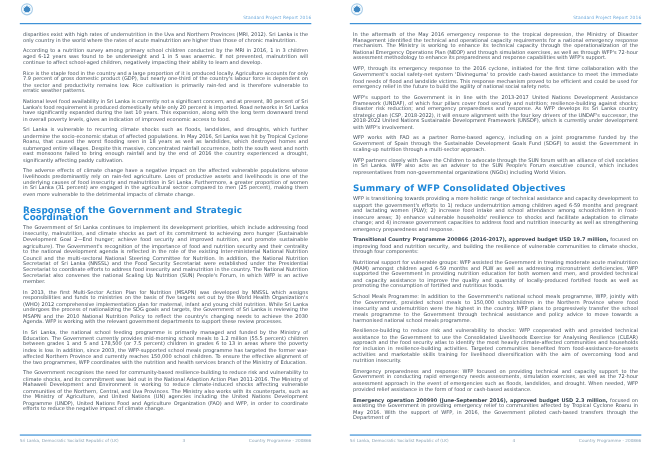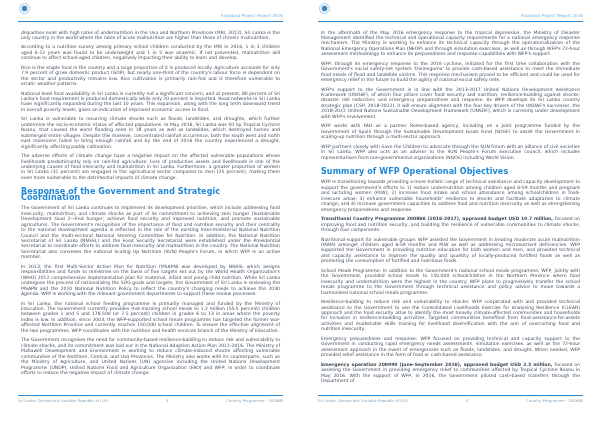--- a/index.html
+++ b/index.html
@@ -78,21 +78,21 @@
     <div class="page-header">
       <div class="logo"></div>
       <div class="header-title">Standard Project Report 2016</div>
     </div>
     <div class="page-content">
         <p class="para">In the aftermath of the May 2016 emergency response to the tropical depression, the Ministry of Disaster Management identified the technical and operational capacity requirements for a national emergency response mechanism. The Ministry is working to enhance its technical capacity through the operationalization of the National Emergency Operations Plan (NEOP) and through simulation exercises, as well as through WFP's 72-hour assessment methodology to enhance its preparedness and response capabilities with WFP's support.</p>
         <p class="para">WFP, through its emergency response to the 2016 cyclone, initiated for the first time collaboration with the Government's social safety-net system 'Divineguma' to provide cash-based assistance to meet the immediate food needs of flood and landslide victims. This response mechanism proved to be efficient and could be used for emergency relief in the future to build the agility of national social safety nets.</p>
         <p class="para">WFP's support to the Government is in line with the 2013-2017 United Nations Development Assistance Framework (UNDAF), of which four pillars cover food security and nutrition; resilience-building against shocks; disaster risk reduction; and emergency preparedness and response. As WFP develops its Sri Lanka country strategic plan (CSP, 2018-2022), it will ensure alignment with the four key drivers of the UNDAF's successor, the 2018-2022 United Nations Sustainable Development Framework (UNSDF), which is currently under development with WFP's involvement.</p>
         <p class="para">WFP works with FAO as a partner Rome-based agency, including on a joint programme funded by the Government of Spain through the Sustainable Development Goals Fund (SDGF) to assist the Government in scaling-up nutrition through a multi-sector approach.</p>
         <p class="para">WFP partners closely with Save the Children to advocate through the SUN forum with an alliance of civil societies in Sri Lanka. WFP also acts as an adviser to the SUN People's Forum executive council, which includes representatives from non-governmental organizations (NGOs) including World Vision.</p>
-        <h2 class="section-heading">Summary of WFP Operational Objectives</h2>
+        <h2 class="section-heading">Summary of WFP Consolidated Objectives</h2>
         <p class="para">WFP is transitioning towards providing a more holistic range of technical assistance and capacity development to support the government's efforts to 1) reduce undernutrition among children aged 6-59 months and pregnant and lactating women (PLW); 2) increase food intake and school attendance among schoolchildren in food-insecure areas; 3) enhance vulnerable households' resilience to shocks and facilitate adaptation to climate change; and 4) increase government capacities to address food and nutrition insecurity as well as strengthening emergency preparedness and response.</p>
         <p class="para"><b>Transitional Country Programme 200866 (2016-2017), approved budget USD 19.7 million, </b>focused on improving food and nutrition security, and building the resilience of vulnerable communities to climate shocks, through four components:</p>
         <p class="para">Nutritional support for vulnerable groups: WFP assisted the Government in treating moderate acute malnutrition (MAM) amongst children aged 6-59 months and PLW as well as addressing micronutrient deficiencies. WFP supported the Government in providing nutrition education for both women and men, and provided technical and capacity assistance to improve the quality and quantity of locally-produced fortified foods as well as promoting the consumption of fortified and nutritious foods.</p>
         <p class="para">School Meals Programme: In addition to the Government's national school meals programme, WFP, jointly with the Government, provided school meals to 150,000 schoolchildren in the Northern Province where food insecurity and undernutrition were the highest in the country. WFP plans to progressively transfer the school meals programme to the Government through technical assistance and policy advice to move towards a harmonised national school meals programme.</p>
         <p class="para">Resilience-building to reduce risk and vulnerability to shocks: WFP cooperated with and provided technical assistance to the Government to use the Consolidated Livelihoods Exercise for Analysing Resilience (CLEAR) approach and the food security atlas to identify the most heavily climate-affected communities and households for inclusion in resilience-building activities. Targeted communities benefited from food-assistance-for-assets activities and marketable skills training for livelihood diversification with the aim of overcoming food and nutrition insecurity.</p>
         <p class="para">Emergency preparedness and response: WFP focused on providing technical and capacity support to the Government in conducting rapid emergency needs assessments, simulation exercises, as well as the 72-hour assessment approach in the event of emergencies such as floods, landslides, and drought. When needed, WFP provided relief assistance in the form of food or cash-based assistance.</p>
         <p class="para"><b>Emergency operation 200990 (June-September 2016), approved budget USD 2.3 million, </b>focused on assisting the Government in providing emergency relief to communities affected by Tropical Cyclone Roanu in May 2016. With the support of WFP, in 2016, the Government piloted cash-based transfers through the Department of</p>
       </div>
     <div class="page-footer">
       <span class="footer-cell">Sri Lanka, Democratic Socialist Republic of (LK)</span>

